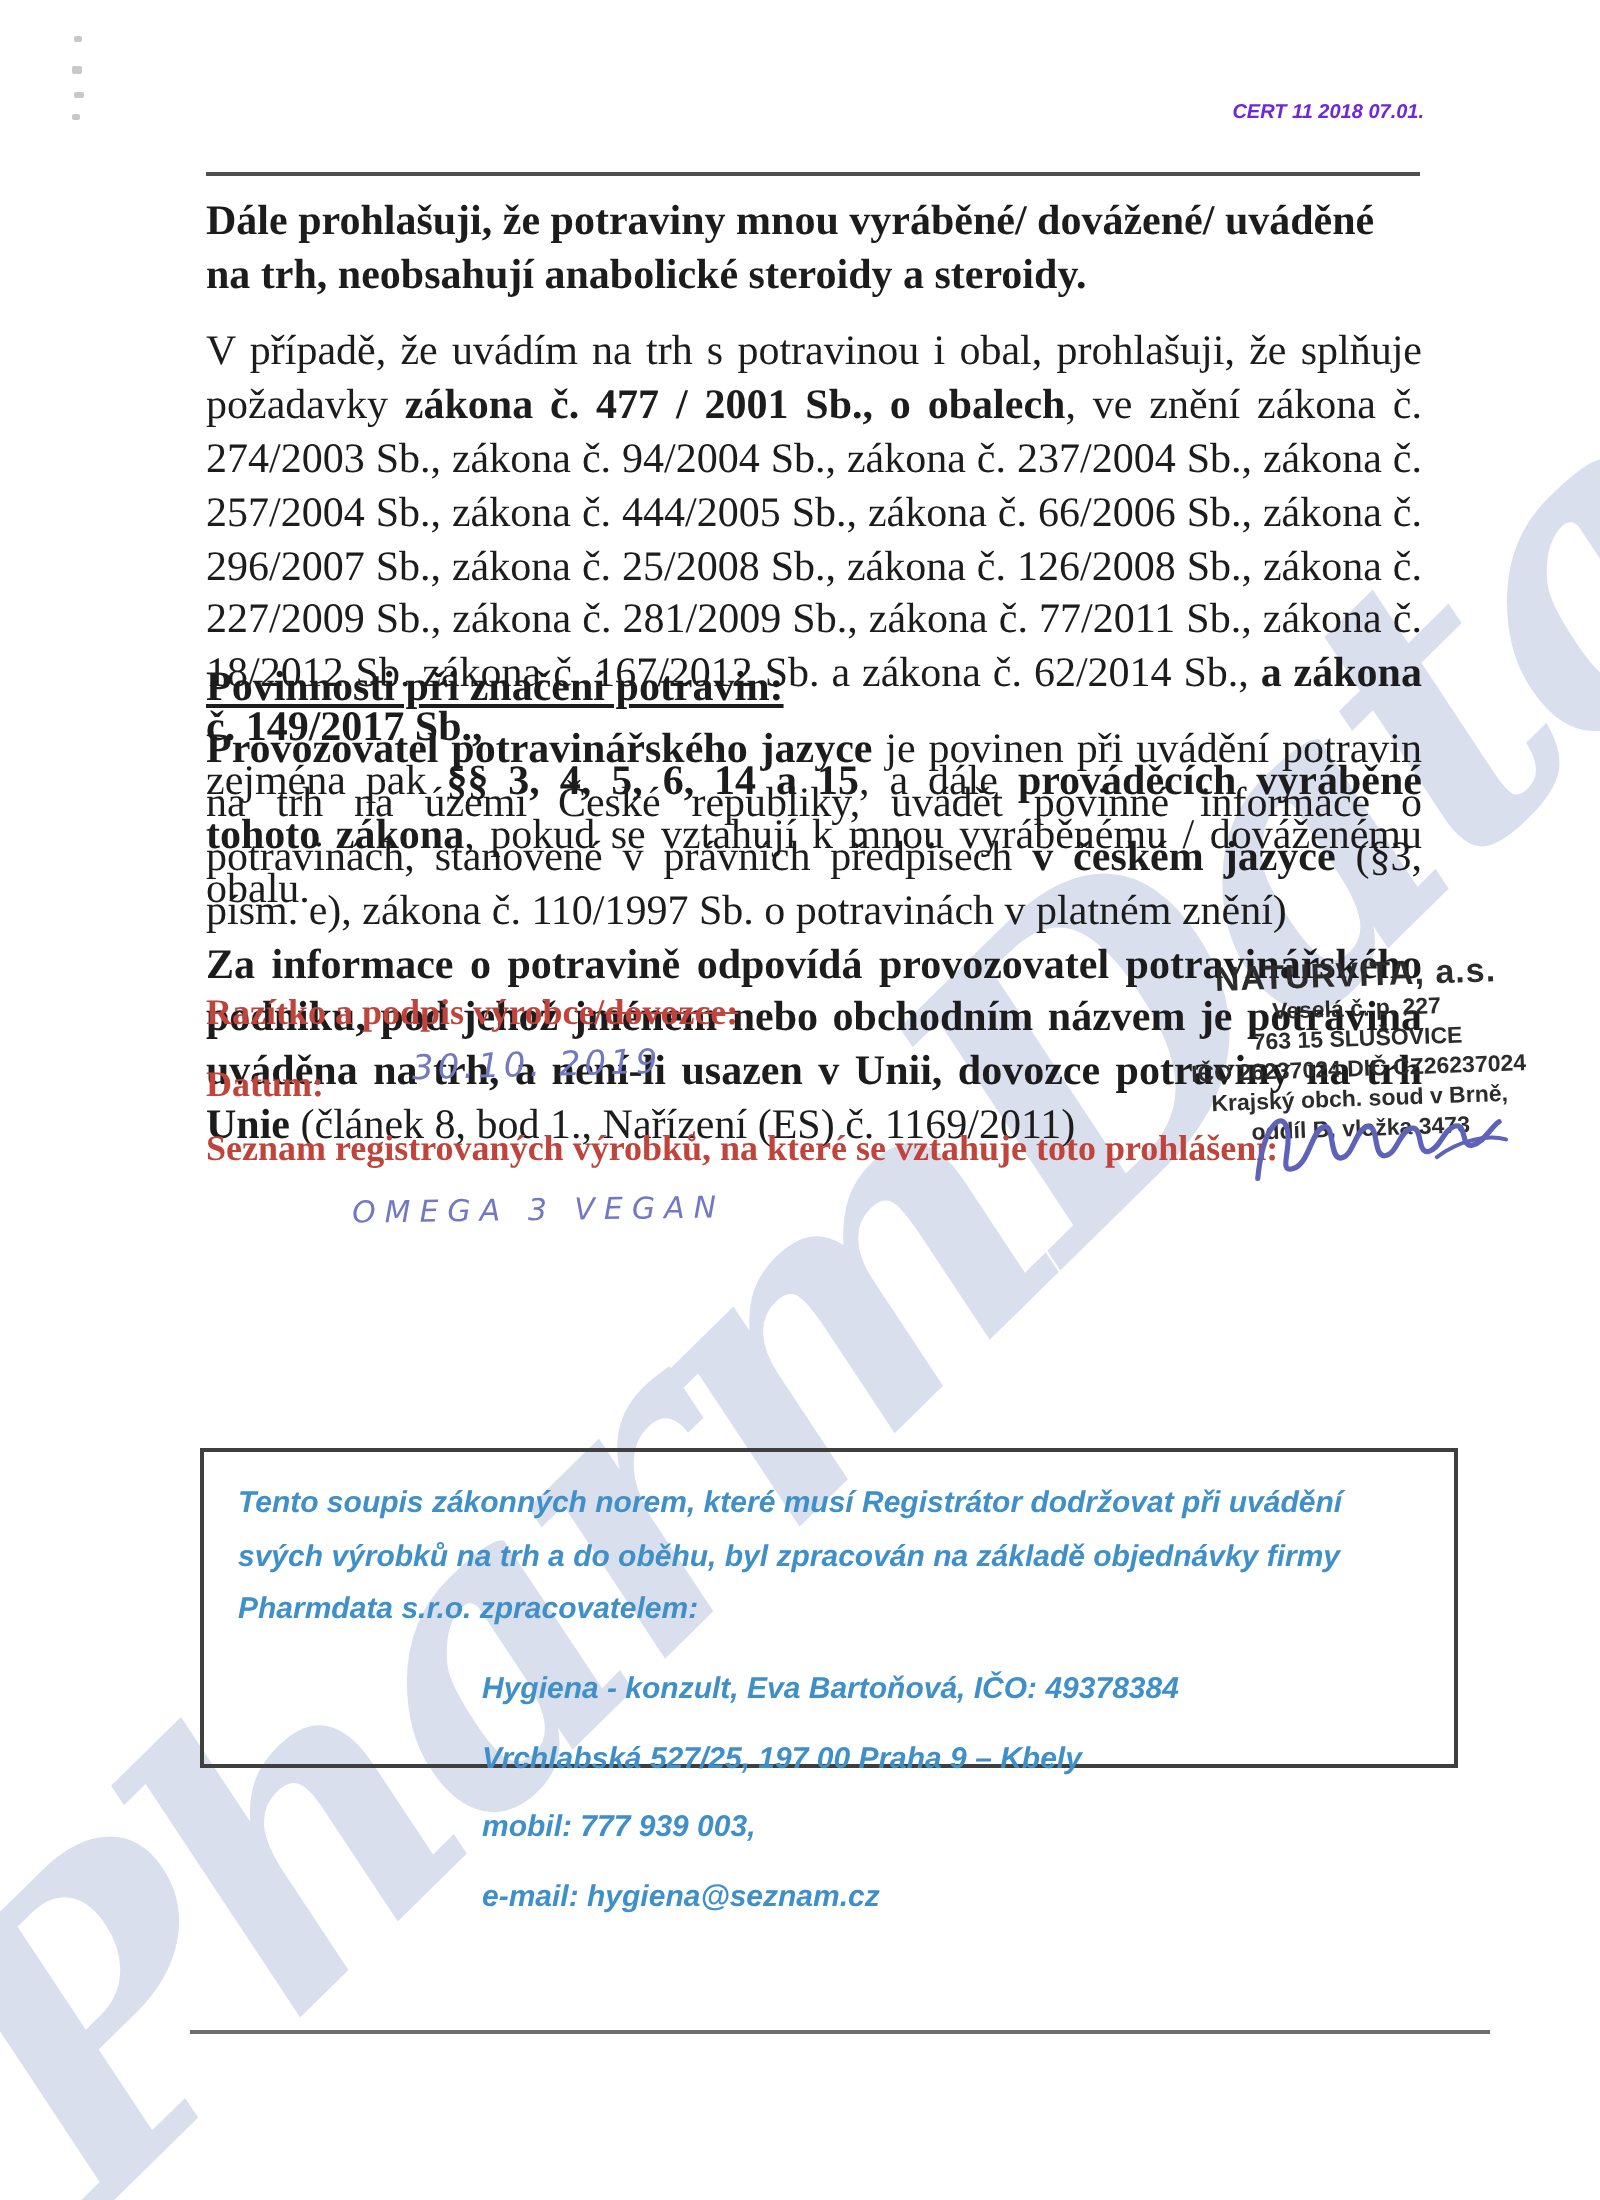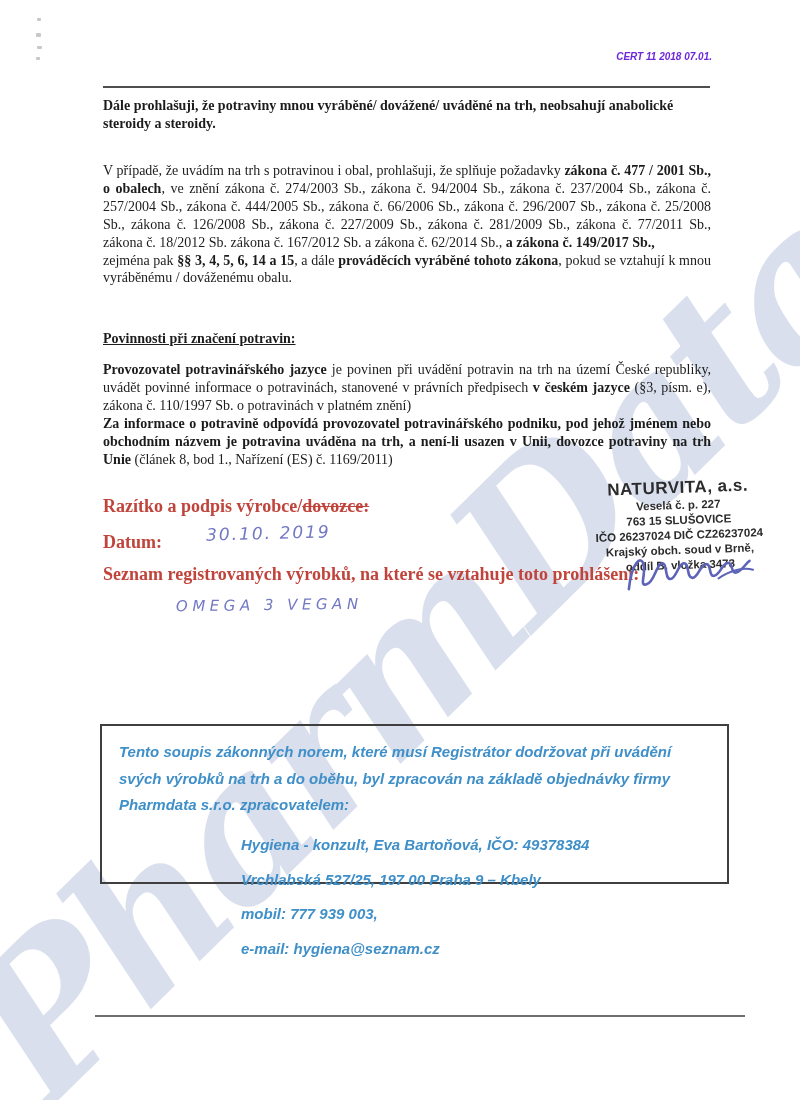--- a/index.html
+++ b/index.html
@@ -23,21 +23,21 @@
   .header-ref{
     position:absolute;top:51px;right:88px;
     font-family:"Liberation Sans",sans-serif;font-style:italic;font-weight:600;
     font-size:10px;color:#6d28d9;
   }
   .rule-top{position:absolute;top:86px;left:103px;width:607px;border-top:2px solid #4f4f4f;}
   .rule-bottom{position:absolute;top:1015px;left:95px;width:650px;border-top:2px solid #6e6e6e;}
   
   .para{
     position:absolute;left:103px;width:608px;
-    font-size:14px;line-height:1.28;text-align:justify;
+    font-size:21px;line-height:1.28;text-align:justify;
   }
   .b{font-weight:bold;}
   .strike{text-decoration:line-through;}
   #para-declaration{top:97px;font-weight:bold;text-align:left;line-height:1.3;}
   #para-packaging{top:162px;}
   #heading-labeling{top:330px;font-weight:bold;text-decoration:underline;text-align:left;}
   #para-labeling{top:361px;}
   
   .red-label{
     position:absolute;left:103px;font-weight:bold;font-size:18px;

